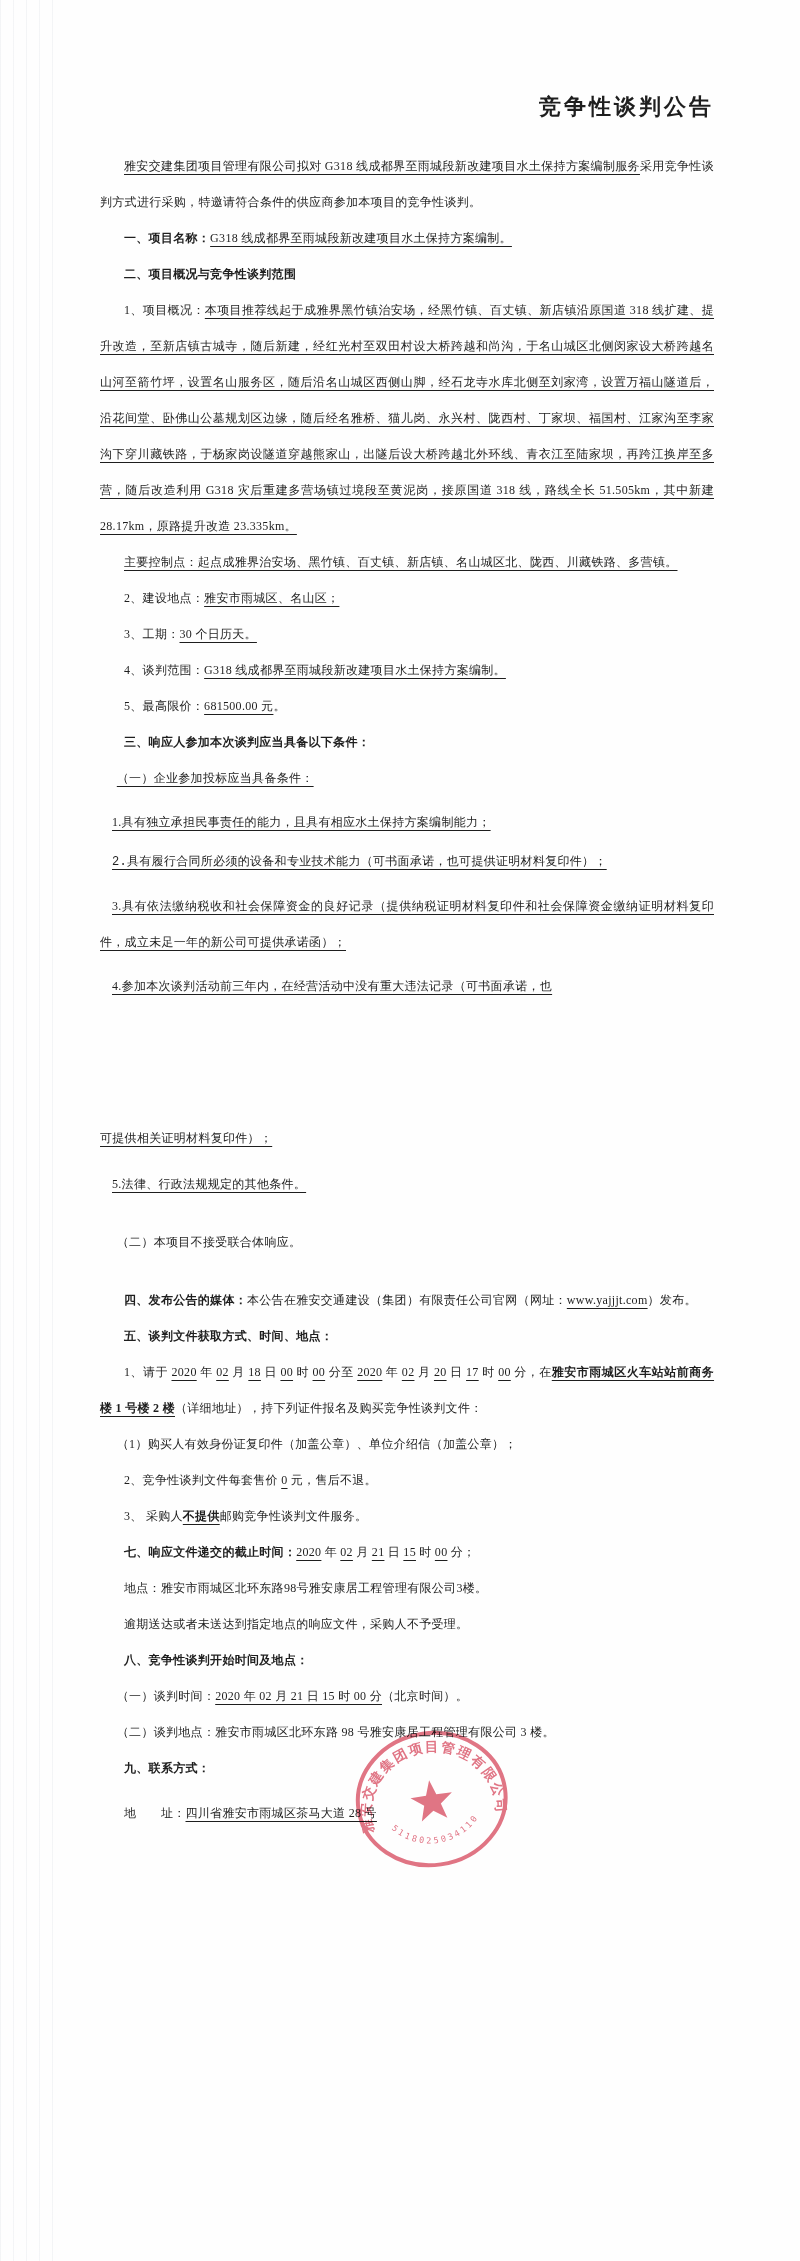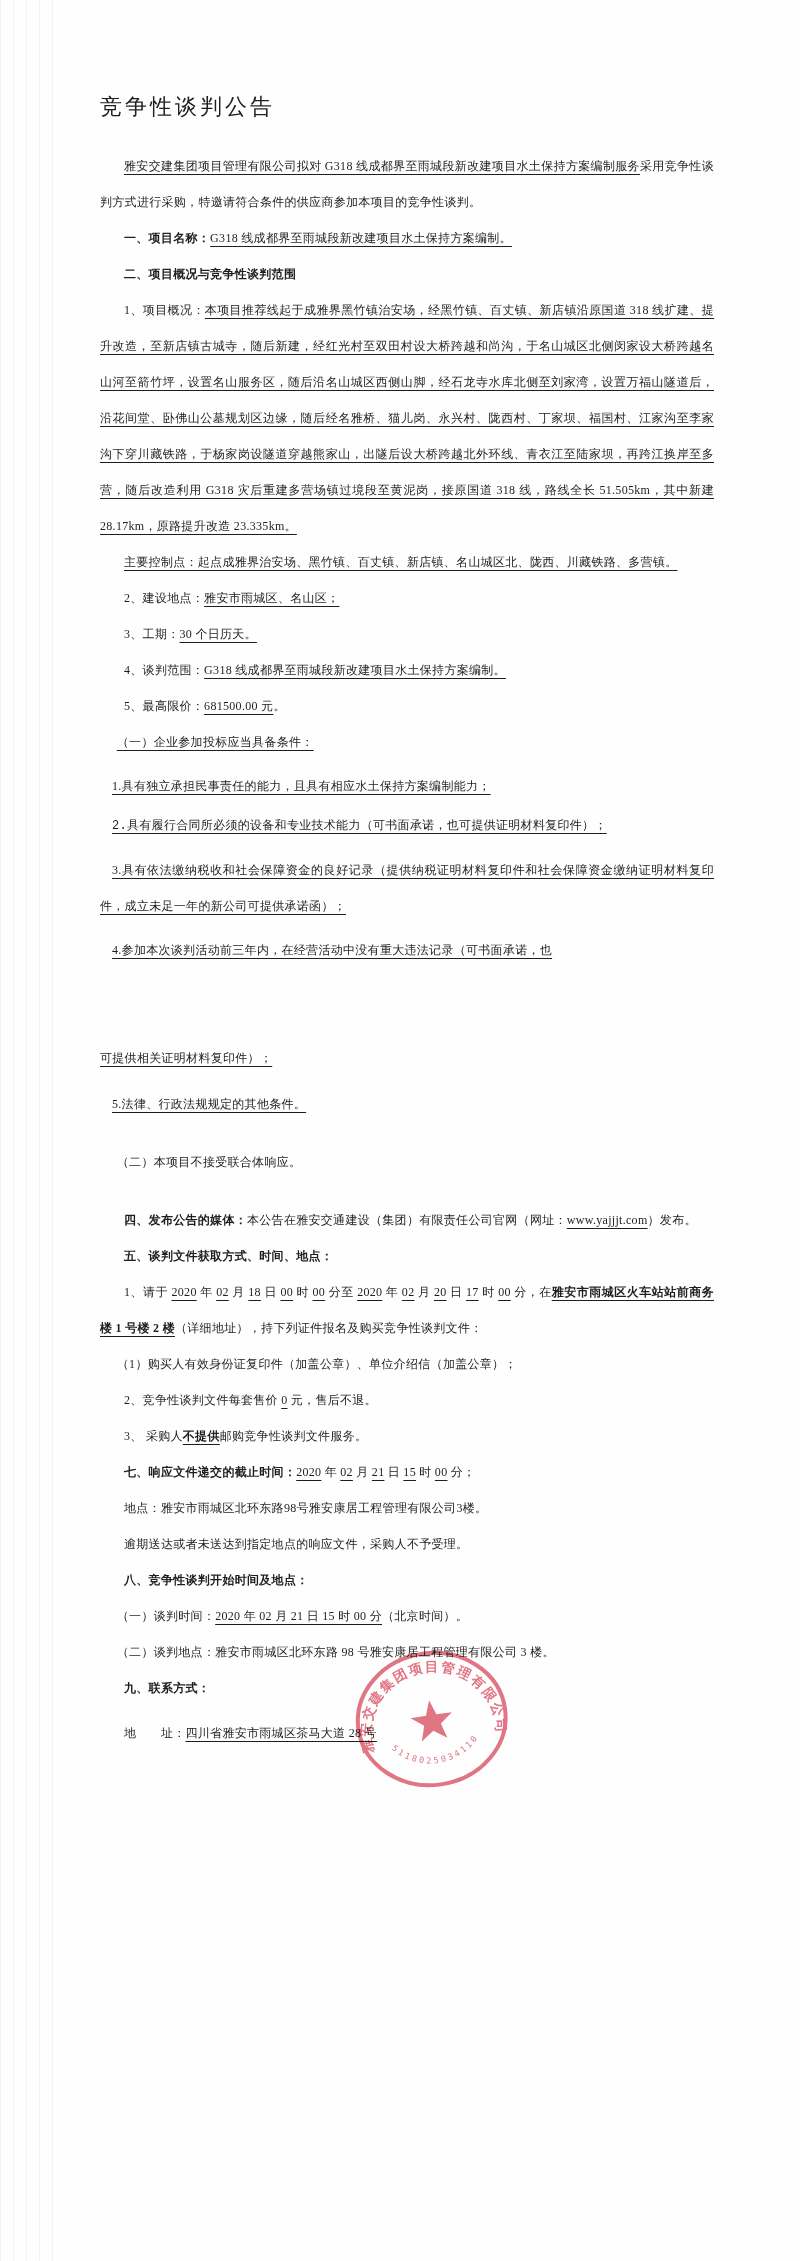--- a/index.html
+++ b/index.html
@@ -13,23 +13,23 @@
     color:#1e1e1e;
     overflow:hidden;
   }
   .page::before{
     content:"";position:absolute;left:0;top:0;width:54px;height:100%;
     background:repeating-linear-gradient(90deg,rgba(188,195,205,.16) 0 1px,transparent 1px 13px);
     pointer-events:none;
   }
   .doc-title{
     margin:0 0 26px 0;
-    text-align:left;
+    text-align:right;
     font-size:22px;
-    font-weight:normal;
+    font-weight:bold;
     letter-spacing:3px;
   }
   .para{
     margin:0;
     font-size:12px;
     line-height:36px;
     letter-spacing:.3px;
     text-align:justify;
   }
   .indent{text-indent:2em;}
@@ -64,26 +64,27 @@
   <div>
       <p class="para indent"><span class="u">雅安交建集团项目管理有限公司拟对 G318 线成都界至雨城段新改建项目水土保持方案编制服务</span><span class="">采用竞争性谈判方式进行采购，特邀请符合条件的供应商参加本项目的竞争性谈判。</span></p>
       <p class="para indent"><span class="b">一、项目名称：</span><span class="u">G318 线成都界至雨城段新改建项目水土保持方案编制。</span></p>
       <p class="para indent"><span class="b">二、项目概况与竞争性谈判范围</span></p>
       <p class="para indent"><span class="">1、项目概况：</span><span class="u">本项目推荐线起于成雅界黑竹镇治安场，经黑竹镇、百丈镇、新店镇沿原国道 318 线扩建、提升改造，至新店镇古城寺，随后新建，经红光村至双田村设大桥跨越和尚沟，于名山城区北侧闵家设大桥跨越名山河至箭竹坪，设置名山服务区，随后沿名山城区西侧山脚，经石龙寺水库北侧至刘家湾，设置万福山隧道后，沿花间堂、卧佛山公墓规划区边缘，随后经名雅桥、猫儿岗、永兴村、陇西村、丁家坝、福国村、江家沟至李家沟下穿川藏铁路，于杨家岗设隧道穿越熊家山，出隧后设大桥跨越北外环线、青衣江至陆家坝，再跨江换岸至多营，随后改造利用 G318 灾后重建多营场镇过境段至黄泥岗，接原国道 318 线，路线全长 51.505km，其中新建 28.17km，原路提升改造 23.335km。</span></p>
       <p class="para indent"><span class="u">主要控制点：起点成雅界治安场、黑竹镇、百丈镇、新店镇、名山城区北、陇西、川藏铁路、多营镇。</span></p>
       <p class="para indent"><span class="">2、建设地点：</span><span class="u">雅安市雨城区、名山区；</span></p>
       <p class="para indent"><span class="">3、工期：</span><span class="u">30 个日历天。</span></p>
       <p class="para indent"><span class="">4、谈判范围：</span><span class="u">G318 线成都界至雨城段新改建项目水土保持方案编制。</span></p>
       <p class="para indent"><span class="">5、最高限价：</span><span class="u">681500.00 元</span><span class="">。</span></p>
+      <p class="para indent"><span class="b">三、响应人参加本次谈判应当具备以下条件：</span></p>
       <p class="para indent-md"><span class="u">（一）企业参加投标应当具备条件：</span></p>
       <p class="para indent-sm" style="margin-top: 8px; font-family: Liberation Serif, serif;"><span class="u">1.具有独立承担民事责任的能力，且具有相应水土保持方案编制能力；</span></p>
       <p class="para indent-sm" style="margin-top: 4px; font-family: Liberation Mono, monospace;"><span class="u">2.具有履行合同所必须的设备和专业技术能力（可书面承诺，也可提供证明材料复印件）；</span></p>
       <p class="para indent-sm" style="margin-top: 8px;"><span class="u">3.具有依法缴纳税收和社会保障资金的良好记录（提供纳税证明材料复印件和社会保障资金缴纳证明材料复印件，成立未足一年的新公司可提供承诺函）；</span></p>
       <p class="para indent-sm" style="margin-top: 8px;"><span class="u">4.参加本次谈判活动前三年内，在经营活动中没有重大违法记录（可书面承诺，也</span></p>
-      <p class="para flush" style="margin-top: 72px;"><span class="u">可提供相关证明材料复印件）；</span></p>
+      <p class="para flush" style="margin-top: 116px;"><span class="u">可提供相关证明材料复印件）；</span></p>
       <p class="para indent-sm" style="margin-top: 10px;"><span class="u">5.法律、行政法规规定的其他条件。</span></p>
       <p class="para indent-md" style="margin-top: 22px;"><span class="">（二）本项目不接受联合体响应。</span></p>
       <p class="para indent" style="margin-top: 22px;"><span class="b">四、发布公告的媒体：</span><span class="">本公告在雅安交通建设（集团）有限责任公司官网（网址：</span><span class="u">www.yajjjt.com</span><span class="">）发布。</span></p>
       <p class="para indent"><span class="b">五、谈判文件获取方式、时间、地点：</span></p>
       <p class="para indent"><span class="">1、请于 </span><span class="u">2020</span><span class=""> 年 </span><span class="u">02</span><span class=""> 月 </span><span class="u">18</span><span class=""> 日 </span><span class="u">00</span><span class=""> 时 </span><span class="u">00</span><span class=""> 分至 </span><span class="u">2020</span><span class=""> 年 </span><span class="u">02</span><span class=""> 月 </span><span class="u">20</span><span class=""> 日 </span><span class="u">17</span><span class=""> 时 </span><span class="u">00</span><span class=""> 分，在</span><span class="b u">雅安市雨城区火车站站前商务楼 1 号楼 2 楼</span><span class="">（详细地址），持下列证件报名及购买竞争性谈判文件：</span></p>
       <p class="para indent-md"><span class="">（1）购买人有效身份证复印件（加盖公章）、单位介绍信（加盖公章）；</span></p>
       <p class="para indent"><span class="">2、竞争性谈判文件每套售价 </span><span class="u">0</span><span class=""> 元，售后不退。</span></p>
       <p class="para indent"><span class="">3、 采购人</span><span class="b u">不提供</span><span class="">邮购竞争性谈判文件服务。</span></p>
       <p class="para indent"><span class="b">七、响应文件递交的截止时间：</span><span class="u">2020</span><span class=""> 年 </span><span class="u">02</span><span class=""> 月 </span><span class="u">21</span><span class=""> 日 </span><span class="u">15</span><span class=""> 时 </span><span class="u">00</span><span class=""> 分；</span></p>
       <p class="para indent"><span class="">地点：雅安市雨城区北环东路98号雅安康居工程管理有限公司3楼。</span></p>

